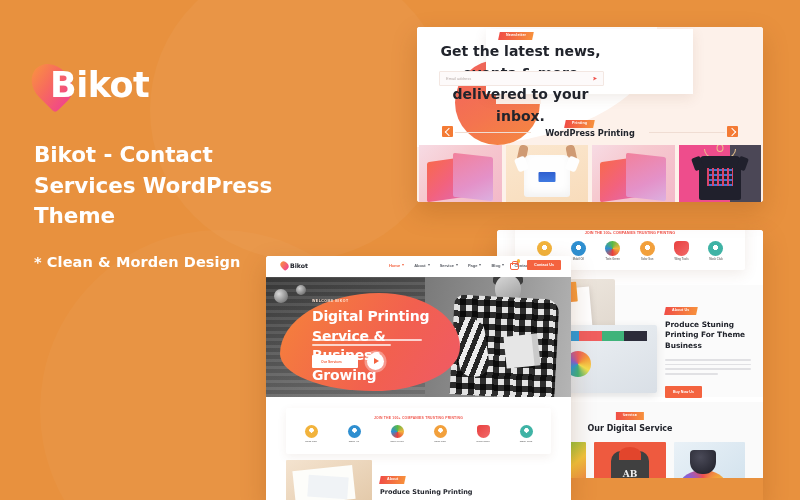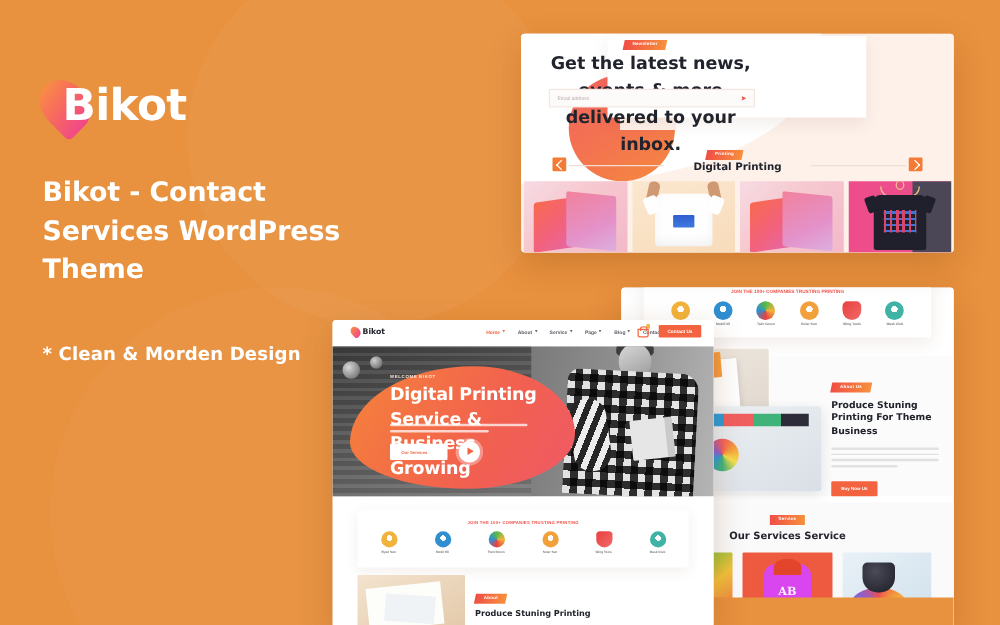--- a/index.html
+++ b/index.html
@@ -26,21 +26,21 @@
   .logo-text{
     position:absolute;left:16px;top:3px;
     font-size:35px;font-weight:700;color:#ffffff;letter-spacing:-.5px;
     font-family:"DejaVu Sans", sans-serif;
   }
   .headline{
     margin-top:16px;color:#fff;font-size:21.5px;line-height:1.42;
     font-weight:700;letter-spacing:-.1px;max-width:270px;
     font-family:"DejaVu Sans", sans-serif;
   }
-  .features{margin-top:44px;}
+  .features{margin-top:22px;}
   .feature{
     color:#ffffff;font-size:14.5px;font-weight:600;margin-bottom:24px;
     letter-spacing:.1px;font-family:"DejaVu Sans", sans-serif;
   }
 
   
   .mock{position:absolute;background:#fff;overflow:hidden;border-radius:3px;
         box-shadow:0 10px 26px rgba(120,55,10,.22);}
 
   
@@ -249,21 +249,21 @@
   .sv-cards{position:absolute;left:18px;right:18px;top:40px;display:flex;gap:8px;}
   .sv-card{flex:1;}
   .sv-img{height:60px;border-radius:1px;position:relative;overflow:hidden;}
   .sv-1{background:linear-gradient(140deg,#43b36c 0%,#6fc03f 30%,#f2c23c 60%,#ee5a4d 100%);}
   .sv-1:before{content:"";position:absolute;left:4px;top:26px;width:40px;height:30px;
     background:linear-gradient(180deg,#fafafa,#ddd);transform:rotate(-10deg);}
   .sv-1:after{content:"";position:absolute;left:20px;top:10px;width:22px;height:20px;border-radius:50%;
     background:linear-gradient(140deg,#7b4a28,#c48a4e);}
   .sv-2{background:#ee5a3f;}
   .hoodie{position:absolute;left:50%;top:9px;transform:translateX(-50%);width:38px;height:46px;
-    background:#d946ef;border-radius:10px 10px 3px 3px;}
+    background:#404040;border-radius:10px 10px 3px 3px;}
   .hoodie:before{content:"";position:absolute;left:50%;top:-4px;transform:translateX(-50%);width:22px;height:13px;
     background:#e2452c;border-radius:50% 50% 0 0;}
   .hoodie em{position:absolute;left:50%;top:18px;transform:translateX(-50%);font-size:9px;font-weight:700;
     color:#fff;font-style:normal;opacity:.92;font-family:"DejaVu Serif", serif;}
   .sv-3{background:linear-gradient(140deg,#e9f1f7 0%,#cfe0ec 100%);}
   .sv-3:before{content:"";position:absolute;left:6px;top:28px;width:46px;height:30px;border-radius:50%;
     background:conic-gradient(#ee4f4f,#f2a23c,#f4e04e,#49b96b,#2f94d6,#8c5fd2,#ee4f4f);}
   .sv-3:after{content:"";position:absolute;left:16px;top:8px;width:26px;height:24px;border-radius:4px 4px 12px 12px;
     background:radial-gradient(circle at 40% 30%,#4a4a58,#1d1d26);}
   .mockC .bottomstrip{position:absolute;left:0;right:0;bottom:0;height:24px;background:#e8913e;}
@@ -304,21 +304,21 @@
     <div class="nl-input">
       <em>Email address</em>
       <div class="nl-send"></div>
     </div>
 
     <div class="arw l"></div>
     <div class="rule l"></div>
     <div class="badge sec2-badge">
       <span>Printing</span>
     </div>
-    <div class="sec2-title">Digital Printing</div>
+    <div class="sec2-title">WordPress Printing</div>
     <div class="rule r"></div>
     <div class="arw r"></div>
 
     <div class="gallery">
       <div class="gal g-mag"></div>
       <div class="gal g-tee">
         <div class="arm a1"></div>
         <div class="arm a2"></div>
         <div class="tee">
             <div class="tee-print"></div>
@@ -383,21 +383,21 @@
             <i></i>
           </div>
         <div class="ab-btn">Buy Now Us</div>
       </div>
     </div>
 
     <div class="serv">
       <div class="badge sv-badge">
         <span>Service</span>
       </div>
-      <div class="sv-title">Our Services Service</div>
+      <div class="sv-title">Our Digital Service</div>
       <div class="sv-cards">
         <div class="sv-card">
           <div class="sv-img sv-1"></div>
 
         </div>
         <div class="sv-card">
           <div class="sv-img sv-2">
             <div class="hoodie">
                 <em>AB</em>
               </div>

